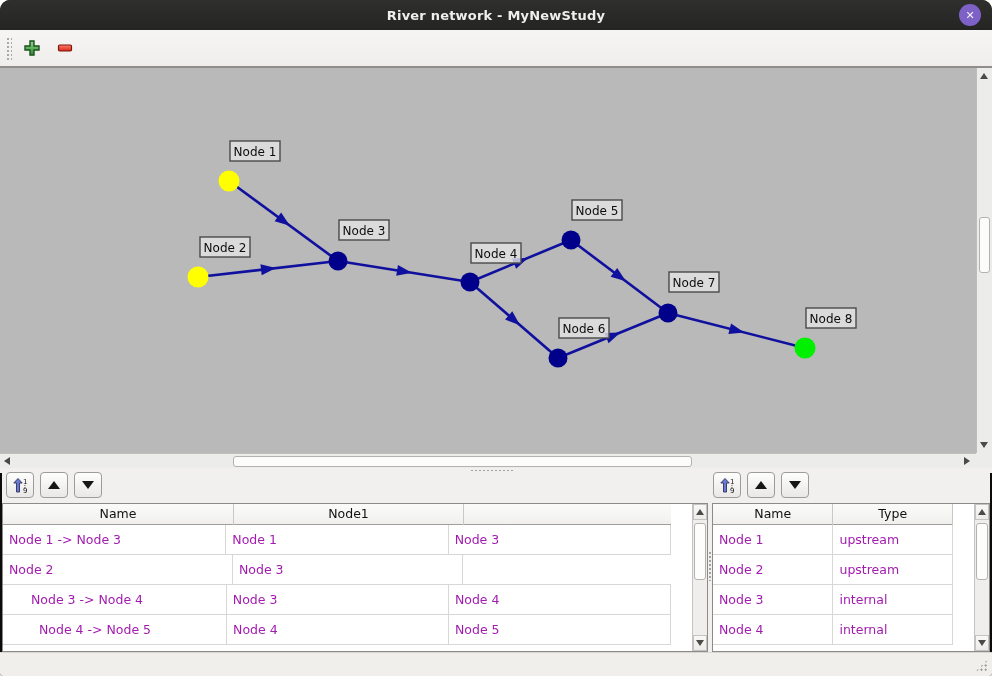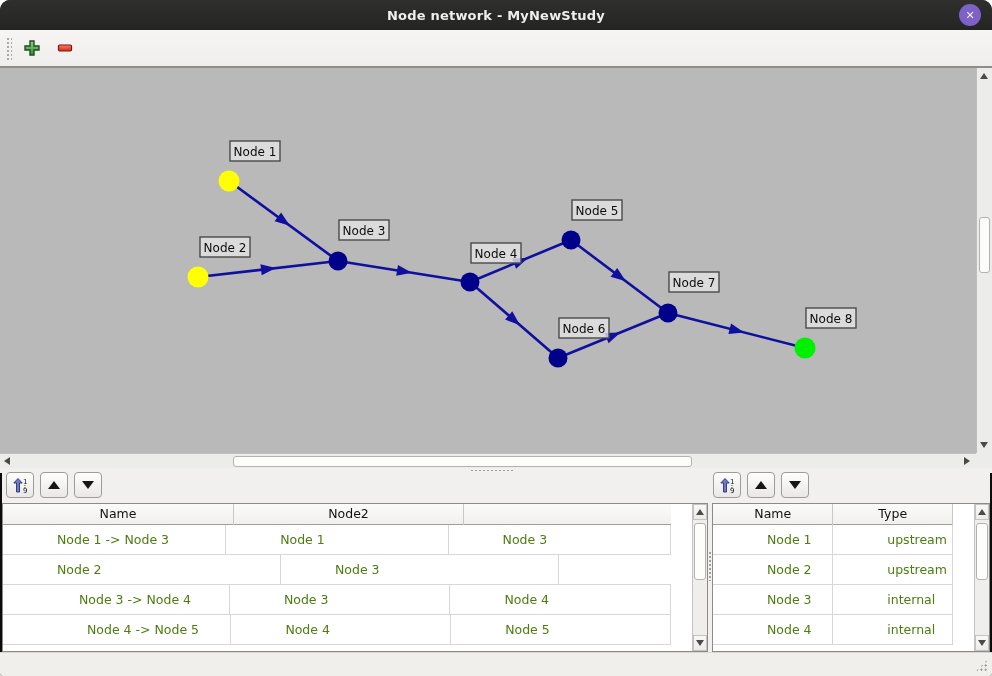--- a/index.html
+++ b/index.html
@@ -100,22 +100,22 @@
   }
   .t-main { flex:1; overflow:hidden; }
   .t-header { display:flex; height:21px; background:linear-gradient(#fbfbfa,#f1f0ee); border-bottom:1px solid #9f9e9b; }
   .t-hcell {
     height:21px; line-height:20px; font-size:12.5px; color:#111;
     text-align:center; border-right:1px solid #c9c8c6; overflow:hidden;
   }
   .t-body { background:#ffffff; }
   .t-row { display:flex; height:30px; border-bottom:1px solid #d8d7d5; }
   .t-cell {
-    height:29px; line-height:29px; font-size:12.5px; color:#4d7c0f;
-    padding-left:6px; border-right:1px solid #d8d7d5; overflow:hidden; white-space:nowrap;margin-left:48px;
+    height:29px; line-height:29px; font-size:12.5px; color:#a21caf;
+    padding-left:6px; border-right:1px solid #d8d7d5; overflow:hidden; white-space:nowrap;
   }
   .t-scroll { width:15px; background:#efeeec; border-left:1px solid #c4c3c1; position:relative; }
   .t-scroll .sb-btn {
     position:absolute; left:0; width:14px; height:16px;
     background:linear-gradient(#f8f8f7,#eceberight 0,#ecebe9);
     background:linear-gradient(#f8f8f7,#ecebe9);
     border:1px solid #c4c3c1; display:flex; align-items:center; justify-content:center;
   }
   .t-scroll .sb-btn.top { top:0; }
   .t-scroll .sb-btn.bottom { bottom:0; }
@@ -132,21 +132,21 @@
     background-size:4.3px 4.3px;
     clip-path:polygon(100% 0, 100% 100%, 0 100%);
   }
 </style>
 </head>
 <body>
 
 <div class="window">
 
   <div class="titlebar">
-    <span class="title-text">Node network - MyNewStudy</span>
+    <span class="title-text">River network - MyNewStudy</span>
     <span class="close-btn">
       <span>✕</span>
     </span>
   </div>
 
   <div class="toolbar">
     <div class="tb-handle"></div>
     <div class="tool-btn">
       <svg width="18" height="18" viewBox="0 0 18 18">
         <defs>
@@ -282,21 +282,21 @@
       </div>
     <div class="sq-btn">
         <span class="arrow-down-glyph"></span>
       </div>
   </div>
 
   <div class="table" style="left:2px; width:706px;">
     <div class="t-main">
       <div class="t-header">
           <div class="t-hcell" style="width: 231px;">Name</div>
-          <div class="t-hcell" style="width: 230px;">Node2</div>
+          <div class="t-hcell" style="width: 230px;">Node1</div>
         </div>
       <div class="t-body">
           <div class="t-row">
             <div class="t-cell" style="width: 231px;">Node 1 -&gt; Node 3</div>
             <div class="t-cell" style="width: 230px;">Node 1</div>
             <div class="t-cell" style="width: 230px;">Node 3</div>
           </div>
           <div class="t-row">
             <div class="t-cell" style="width: 230px;">Node 2</div>
             <div class="t-cell" style="width: 230px;">Node 3</div>

